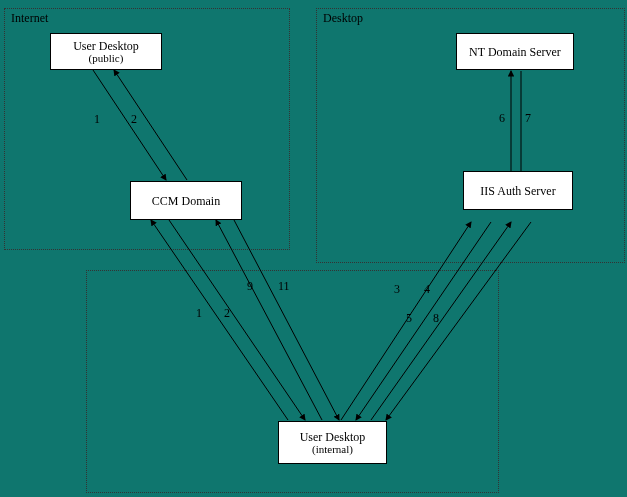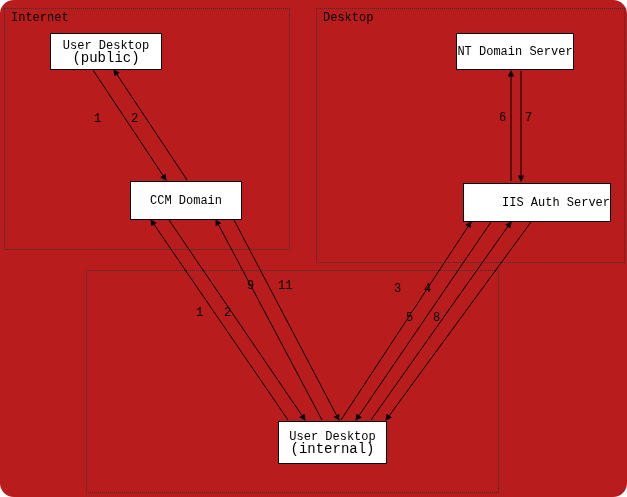--- a/index.html
+++ b/index.html
@@ -4,25 +4,24 @@
 <style>
   html, body {
     margin: 0;
     padding: 0;
     background: #ffffff;
   }
   #canvas {
     position: relative;
     width: 627px;
     height: 497px;
-    background: #b91c1c;
+    background: #0f766e;
     color: #000000;
-    font-family: Liberation Mono, monospace;
+    font-family: Liberation Serif, serif;
     overflow: hidden;
-    border-radius: 14px;
   }
   .zone {
     position: absolute;
     border: 1px dotted #333333;
     z-index: 1;
   }
   .zone-label {
     position: absolute;
     top: 2px;
     left: 6px;
@@ -50,21 +49,21 @@
     justify-content: center;
     z-index: 3;
     text-align: left;
   }
   .node-title {
     font-size: 12px;
     line-height: 14px;
     white-space: nowrap;
   }
   .node-subtitle {
-    font-size: 14px;
+    font-size: 11px;
     line-height: 11px;
     white-space: nowrap;
   }
   .edge-label {
     position: absolute;
     font-size: 12px;
     line-height: 13px;
     z-index: 4;
     white-space: nowrap;
   }
@@ -115,21 +114,21 @@
   </div>
 
   <div class="node" style="left:130px; top:181px; width:110px; height:37px;">
     <div class="node-title">CCM Domain</div>
   </div>
 
   <div class="node" style="left:456px; top:33px; width:116px; height:35px;">
     <div class="node-title">NT Domain Server</div>
   </div>
 
-  <div class="node" style="left:463px; top:183px; width:108px; height:37px;padding-left:38px;">
+  <div class="node" style="left:463px; top:171px; width:108px; height:37px;">
     <div class="node-title">IIS Auth Server</div>
   </div>
 
   <div class="node" style="left:278px; top:421px; width:107px; height:41px;">
     <div class="node-title">User Desktop</div>
     <div class="node-subtitle">(internal)</div>
   </div>
 
   <span class="edge-label" style="left:94px;  top:113px;">1</span>
   <span class="edge-label" style="left:131px; top:113px;">2</span>

